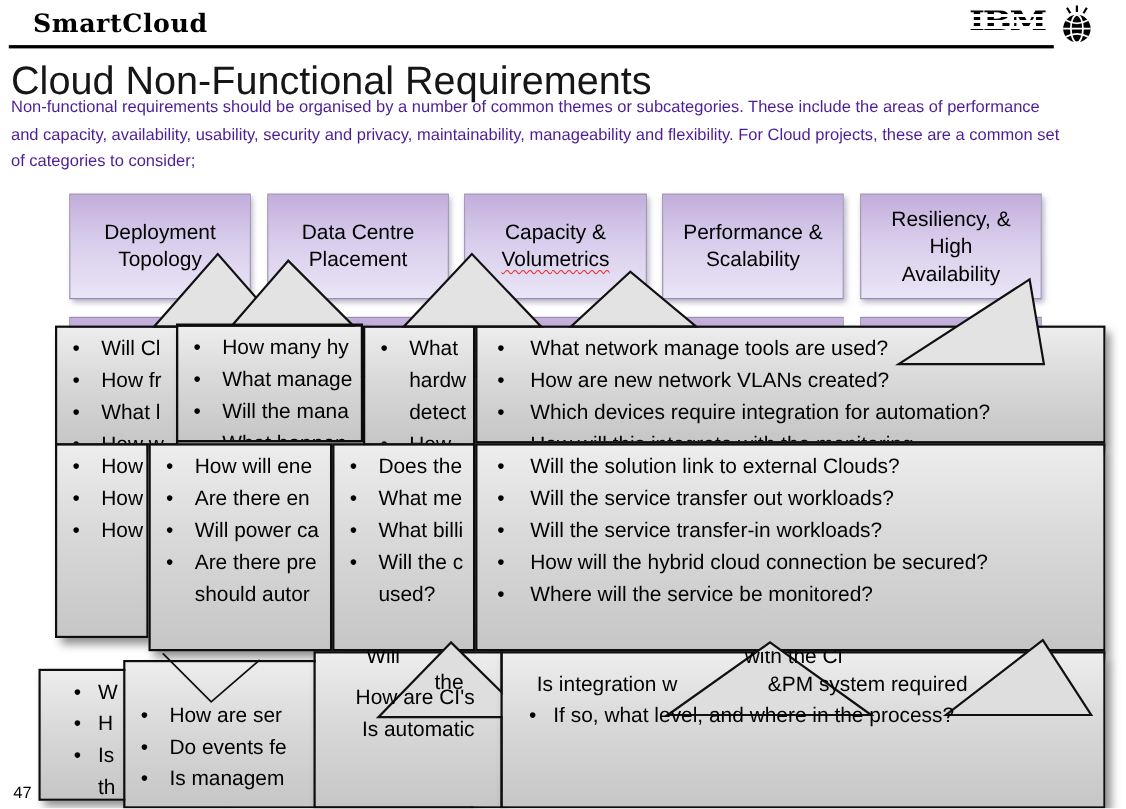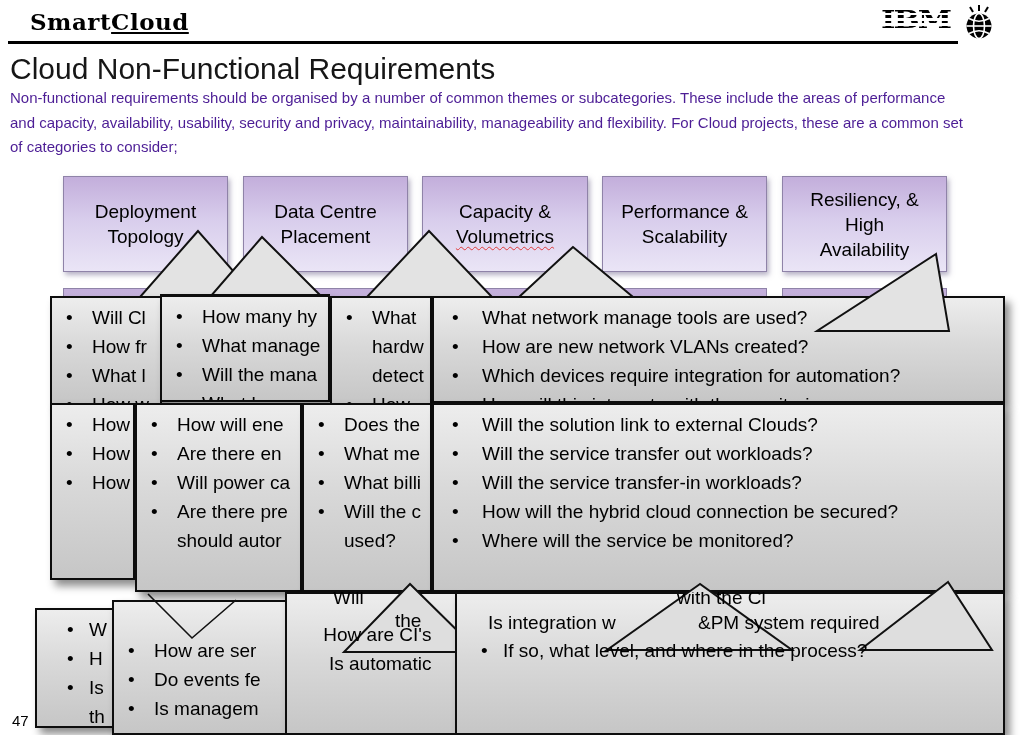--- a/index.html
+++ b/index.html
@@ -2,31 +2,31 @@
 <html><head>
 <meta charset="utf-8">
 <style>
   html,body{margin:0;padding:0;background:#ffffff;}
   .slide{position:relative;width:1024px;height:735px;background:#fff;overflow:hidden;
          font-family:"Liberation Sans",sans-serif;color:#000;}
 
   
   .brand{position:absolute;left:30px;top:8px;font-family:"DejaVu Serif",serif;font-size:23px;letter-spacing:.5px;}
   .brand .lt{font-weight:700;}
-  .brand .bd{font-weight:800;text-decoration:underline;}
+  .brand .bd{font-weight:800;}
   .rule{position:absolute;left:8px;top:41px;width:950px;height:3px;background:#000;}
   .ibm{position:absolute;left:881px;top:8px;width:76px;height:30px;}
   .ibm-text{font-family:"DejaVu Serif",serif;font-weight:900;font-size:31px;letter-spacing:-2px;
             display:inline-block;transform:scaleY(.78);transform-origin:top;line-height:30px;}
   .ibm-stripes{position:absolute;left:-2px;top:2px;width:80px;height:26px;
             background:repeating-linear-gradient(180deg,rgba(255,255,255,0) 0 2.6px,#ffffff 2.6px 5.4px);}
   .globe{position:absolute;left:961px;top:4px;}
 
   
-  .title{position:absolute;left:10px;top:52px;margin:0;font-size:30px;font-weight:400;color:#161616;}
+  .title{position:absolute;left:10px;top:52px;margin:0;font-size:36px;font-weight:400;color:#161616;}
   .intro{position:absolute;left:10px;top:86px;width:956px;margin:0;font-size:15px;line-height:24.5px;color:#4c1d95;}
 
   
   .pbox{position:absolute;box-sizing:border-box;border:1px solid #8f83a8;
         background:linear-gradient(180deg,#c3aedb 0%,#d8cdec 45%,#eae5f6 100%);
         box-shadow:2px 3px 5px rgba(110,100,140,.5);
         display:flex;align-items:center;justify-content:center;text-align:center;
         font-size:19px;line-height:25px;white-space:pre-line;}
   .pbox2{position:absolute;box-sizing:border-box;border:1px solid #8f83a8;
         background:linear-gradient(180deg,#c3aedb 0%,#dcd2ee 100%);}

